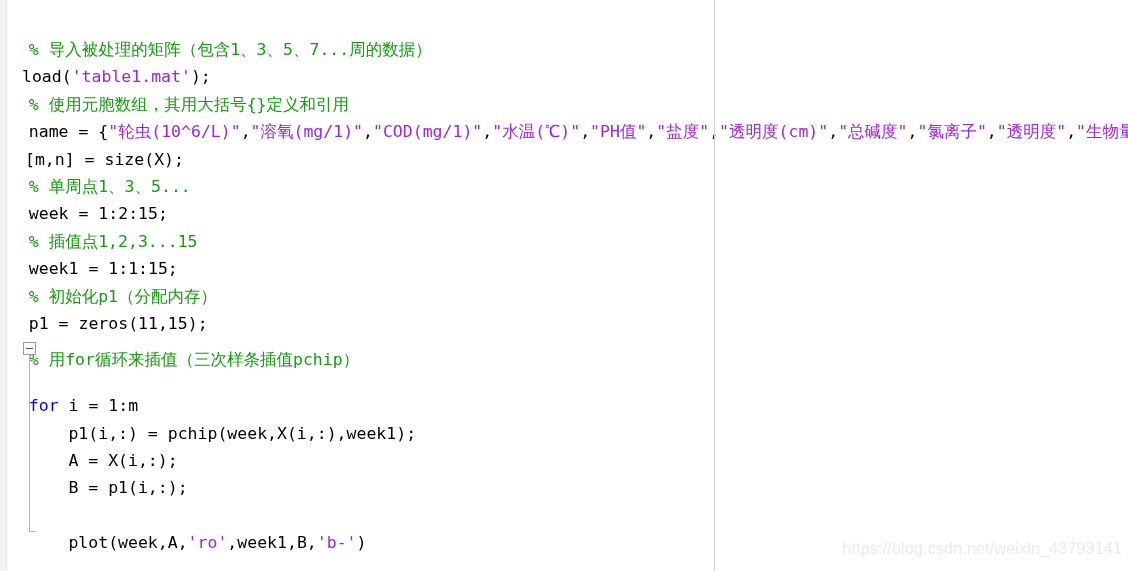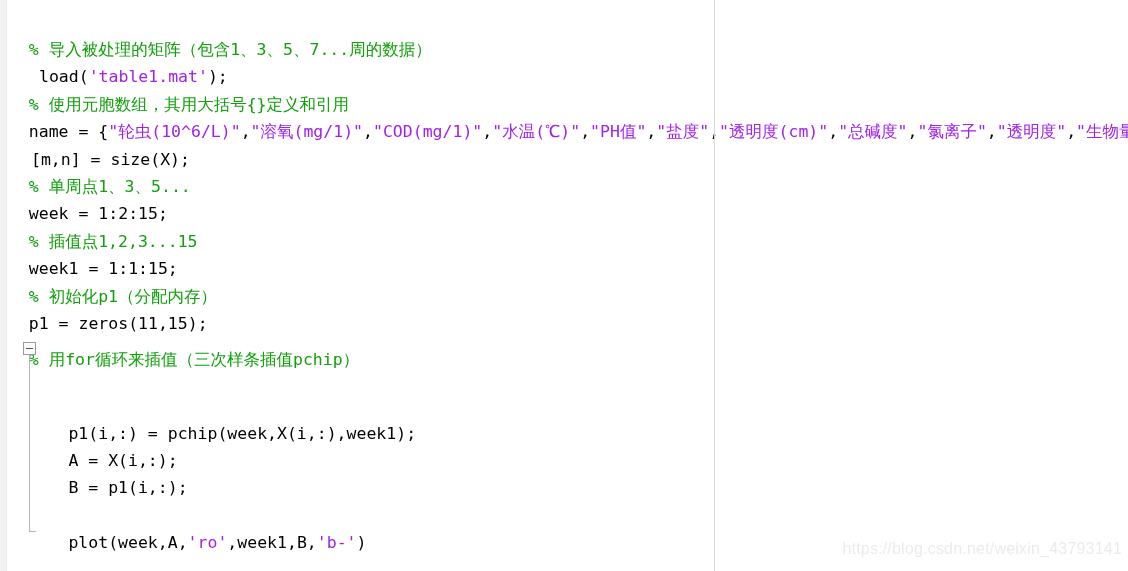--- a/index.html
+++ b/index.html
@@ -108,32 +108,33 @@
     user-select: none;
   }
 </style>
 </head>
 <body>
 
 <div id="gutter-strip"></div>
 
 <div id="code-area">
     <div class="code-line" style="top: -2px; left: 28.8px;"><span class="tok-comment">% 导入被处理的矩阵（包含1、3、5、7...周的数据）</span></div>
-    <div class="code-line" style="top: 25.4px; left: 39px;"><span class="tok-plain">load(</span><span class="tok-string">'table1.mat'</span><span class="tok-plain">);</span></div>
+    <div class="code-line" style="top: 25.4px; left: 22px;"><span class="tok-plain">load(</span><span class="tok-string">'table1.mat'</span><span class="tok-plain">);</span></div>
     <div class="code-line" style="top: 52.8px; left: 28.8px;"><span class="tok-comment">% 使用元胞数组，其用大括号{}定义和引用</span></div>
     <div class="code-line" style="top: 80.2px; left: 28.8px;"><span class="tok-plain">name = {</span><span class="tok-string">"轮虫(10^6/L)"</span><span class="tok-plain">,</span><span class="tok-string">"溶氧(mg/1)"</span><span class="tok-plain">,</span><span class="tok-string">"COD(mg/1)"</span><span class="tok-plain">,</span><span class="tok-string">"水温(℃)"</span><span class="tok-plain">,</span><span class="tok-string">"PH值"</span><span class="tok-plain">,</span><span class="tok-string">"盐度"</span><span class="tok-plain">,</span><span class="tok-string">"透明度(cm)"</span><span class="tok-plain">,</span><span class="tok-string">"总碱度"</span><span class="tok-plain">,</span><span class="tok-string">"氯离子"</span><span class="tok-plain">,</span><span class="tok-string">"透明度"</span><span class="tok-plain">,</span><span class="tok-string">"生物量"</span></div>
-    <div class="code-line" style="top: 107.6px; left: 31px;"><span class="tok-plain">[m,n] = size(X);</span></div>
+    <div class="code-line" style="top: 107.6px; left: 25px;"><span class="tok-plain">[m,n] = size(X);</span></div>
     <div class="code-line" style="top: 135px; left: 28.8px;"><span class="tok-comment">% 单周点1、3、5...</span></div>
     <div class="code-line" style="top: 162.4px; left: 28.8px;"><span class="tok-plain">week = 1:2:15;</span></div>
     <div class="code-line" style="top: 189.8px; left: 28.8px;"><span class="tok-comment">% 插值点1,2,3...15</span></div>
     <div class="code-line" style="top: 217.2px; left: 28.8px;"><span class="tok-plain">week1 = 1:1:15;</span></div>
     <div class="code-line" style="top: 244.6px; left: 28.8px;"><span class="tok-comment">% 初始化p1（分配内存）</span></div>
     <div class="code-line" style="top: 272px; left: 28.8px;"><span class="tok-plain">p1 = zeros(11,15);</span></div>
     <div class="code-line" style="top: 299.4px; left: 28.8px;">&nbsp;</div>
     <div class="code-line" style="top: 308px; left: 28.8px;"><span class="tok-comment">% 用for循环来插值（三次样条插值pchip）</span></div>
+    <div class="code-line" style="top: 354.2px; left: 28.8px;"><span class="tok-keyword">for</span><span class="tok-plain"> i = 1:m</span></div>
     <div class="code-line" style="top: 381.6px; left: 68.4px;"><span class="tok-plain">p1(i,:) = pchip(week,X(i,:),week1);</span></div>
     <div class="code-line" style="top: 409px; left: 68.4px;"><span class="tok-plain">A = X(i,:);</span></div>
     <div class="code-line" style="top: 436.4px; left: 68.4px;"><span class="tok-plain">B = p1(i,:);</span></div>
     <div class="code-line" style="top: 491.2px; left: 68.4px;"><span class="tok-plain">plot(week,A,</span><span class="tok-string">'ro'</span><span class="tok-plain">,week1,B,</span><span class="tok-string">'b-'</span><span class="tok-plain">)</span></div>
     <div class="code-line" style="top: 546px; left: 28.8px;"><span class="tok-keyword">end</span></div>
   </div>
 
 <div id="column-guide"></div>
 
 <div id="fold-widget">

